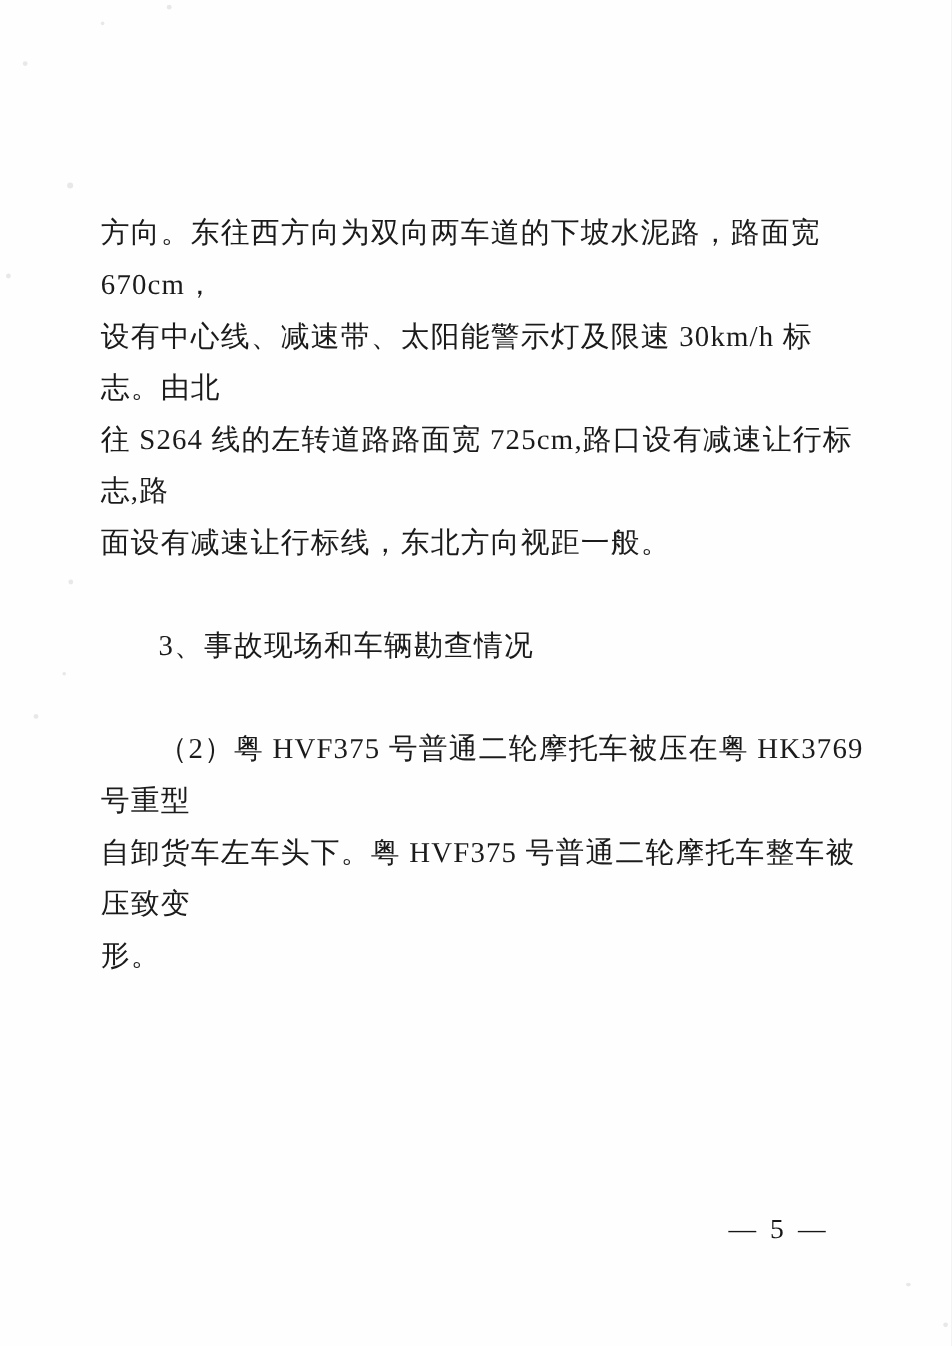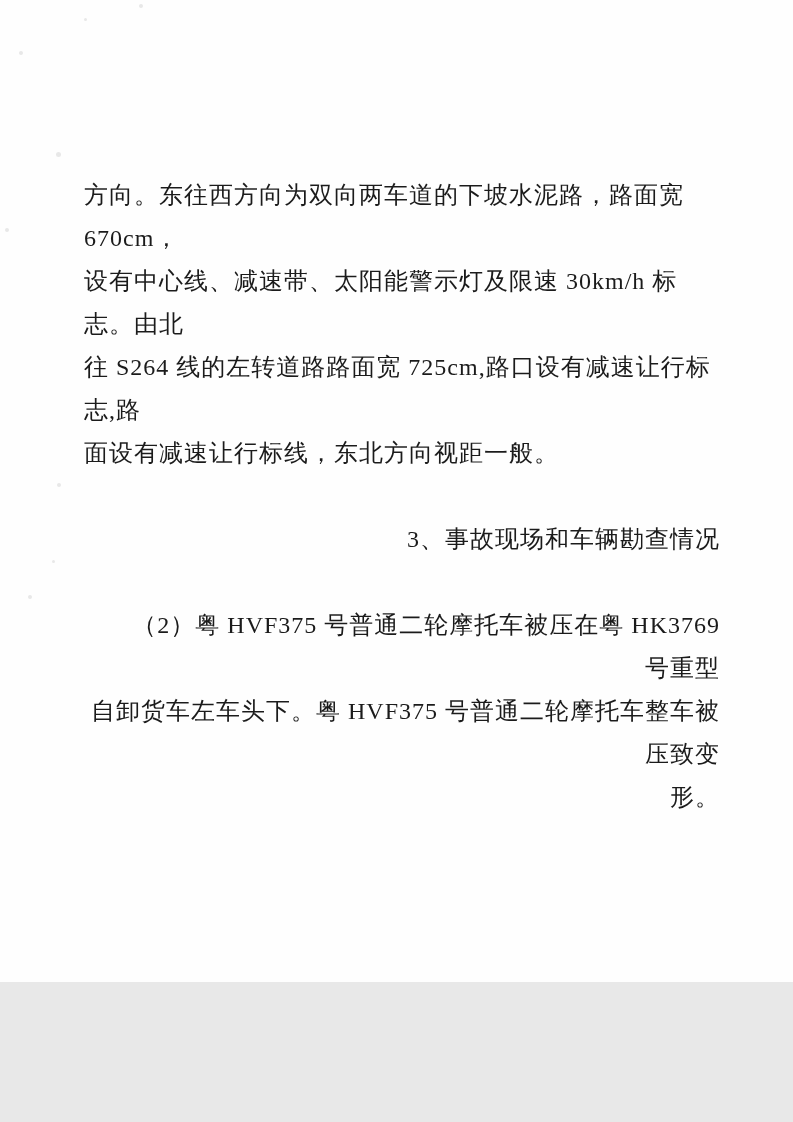--- a/index.html
+++ b/index.html
@@ -3,21 +3,21 @@
 <meta charset="utf-8">
 <style>
   html, body {
     margin: 0;
     padding: 0;
     background: #e8e8e8;
   }
   .page {
     position: relative;
     width: 793px;
-    height: 982px;
+    height: 1122px;
     background: #fefefe;
     overflow: hidden;
     font-family: "Liberation Serif", "DejaVu Serif", serif;
     color: #1b1b1b;
   }
   .content {
     position: absolute;
     left: 84px;
     top: 131px;
     width: 636px;
@@ -26,21 +26,20 @@
     letter-spacing: 1px;
     white-space: pre-line;
     text-align: left;
   }
   .para {
     margin: 0;
     padding: 0;
   }
   .indent {
     text-indent: 2em;
-    text-align: right;
   }
   .page-number {
     position: absolute;
     top: 1012px;
     right: 102px;
     font-size: 23px;
     letter-spacing: 3px;
     color: #161616;
   }
   .speckle {

